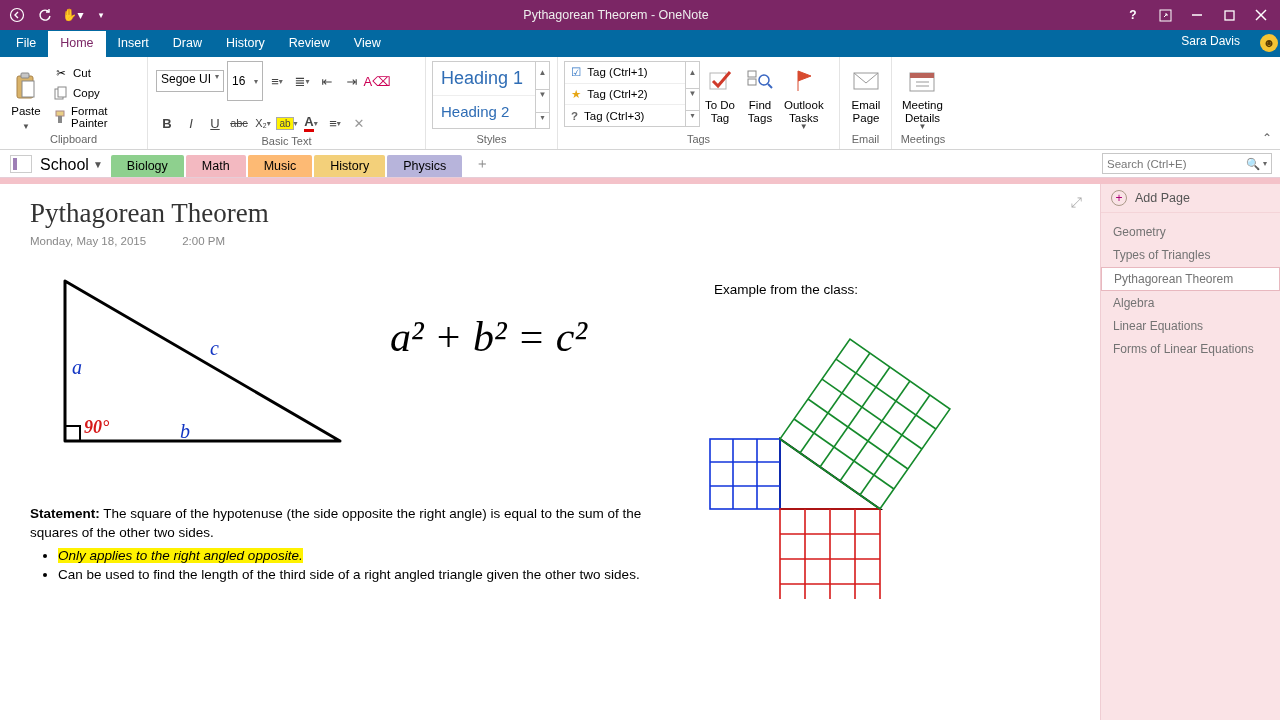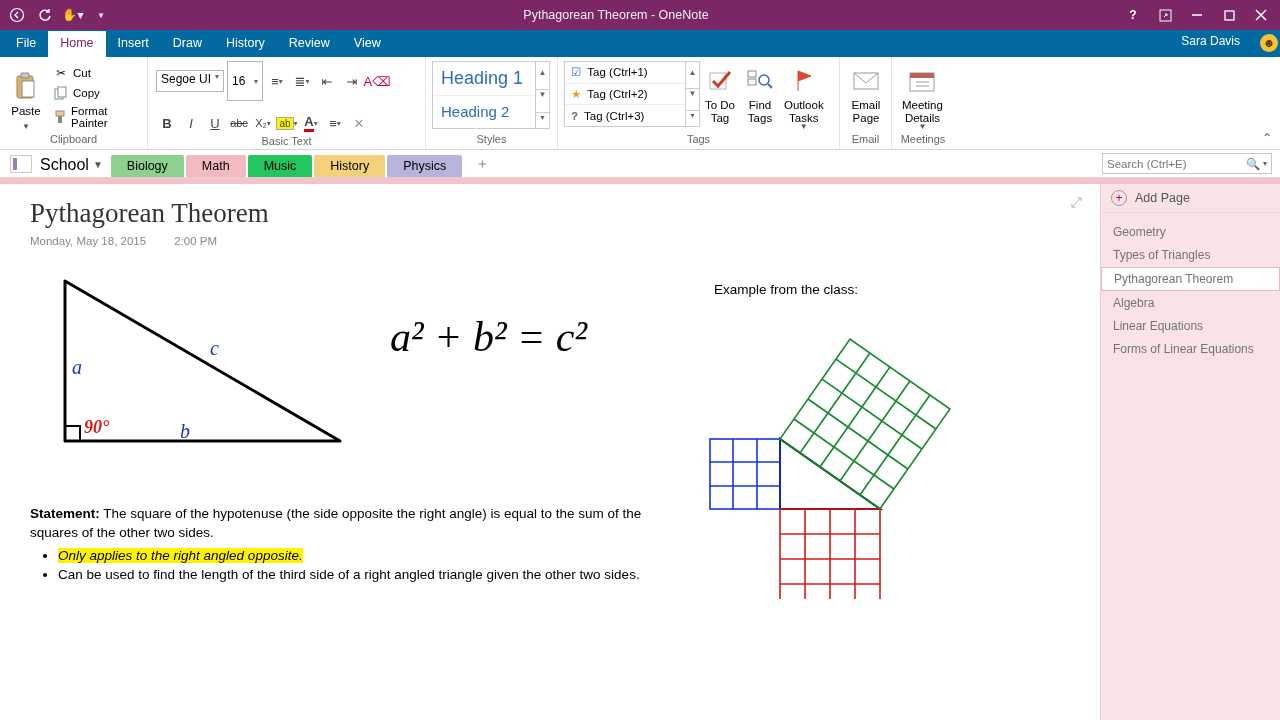--- a/index.html
+++ b/index.html
@@ -68,21 +68,21 @@
   .search-box .mag { margin-left:auto; display:flex; align-items:center; gap:2px; color:#666;}
   
   
   .pink-strip { height:6px; background:#f4c2c9; }
   
   
   .main { display:flex; height: calc(720px - 30px - 27px - 93px - 28px - 6px); }
   .canvas { flex:1; position:relative; padding:14px 30px; overflow:hidden;}
   .expand-ic { position:absolute; top:10px; right:18px; color:#aaa; font-size:14px; cursor:pointer;}
   .page-title { font-size:27px; font-weight:300; color:#333; font-family:"Segoe UI Light","Segoe UI";}
-  .page-meta { display:flex; gap:28px; font-size:11.5px; color:#888; margin-top:6px;}
+  .page-meta { display:flex; gap:36px; font-size:11.5px; color:#888; margin-top:6px;}
   .drawing-row { display:flex; margin-top:24px; gap:40px;}
   .statement-block { margin-top:34px; font-size:13.5px; max-width:620px; line-height:1.4;}
   .statement-block ul { margin:4px 0 0 28px; }
   .hl { background:#fff200; font-style:italic;}
   .example-lbl { position:absolute; left:714px; top:98px; font-size:13.5px;}
   
   .pages-pane { width:180px; border-left:1px solid #efcdd3; background:#fae3e6; display:flex; flex-direction:column;}
   .add-page { display:flex; align-items:center; gap:8px; padding:6px 10px; font-size:12.5px; color:#555; cursor:pointer; border-bottom:1px solid #f4d4d8;}
   .add-page .plus { width:16px; height:16px; border:1px solid #a98; border-radius:50%; display:inline-flex; align-items:center; justify-content:center; font-size:12px; line-height:1; color:#a07;}
   .page-list { padding-top:8px;}
@@ -345,21 +345,21 @@
   <span class="collapse-ribbon">⌃</span>
 </div>
 
 <div class="nb-bar">
   <span class="nb-icon"></span>
   <span class="nb-name">School</span>
   <span class="nb-drop">▼</span>
   <div class="sec-tabs">
     <div class="sec-tab" style="background:#8ed08e;">Biology</div>
     <div class="sec-tab" style="background:#f3b9c1;">Math</div>
-    <div class="sec-tab" style="background:#22c55e;">Music</div>
+    <div class="sec-tab" style="background:#fdba74;">Music</div>
     <div class="sec-tab" style="background:#f3d07a;">History</div>
     <div class="sec-tab" style="background:#b7b4db;">Physics</div>
     <span class="sec-add">＋</span>
   </div>
   <div class="search-box">
     <span>Search (Ctrl+E)</span>
     <span class="mag">
         <span>🔍</span>
         <span class="drop-tri">▾</span>
       </span>

